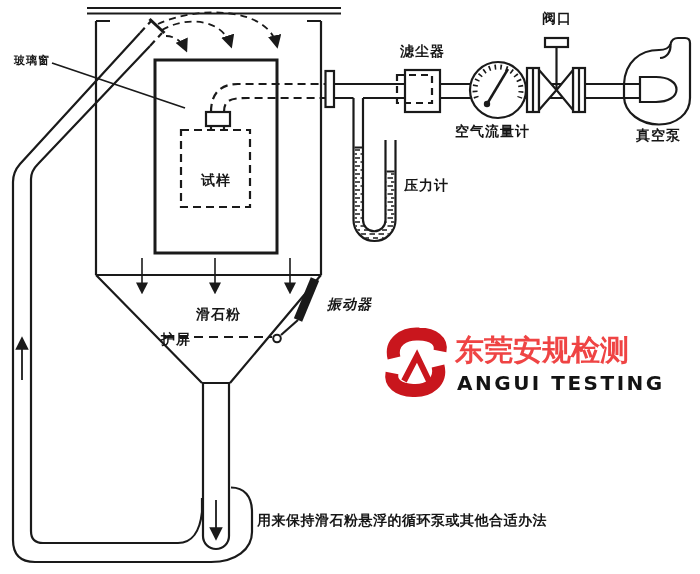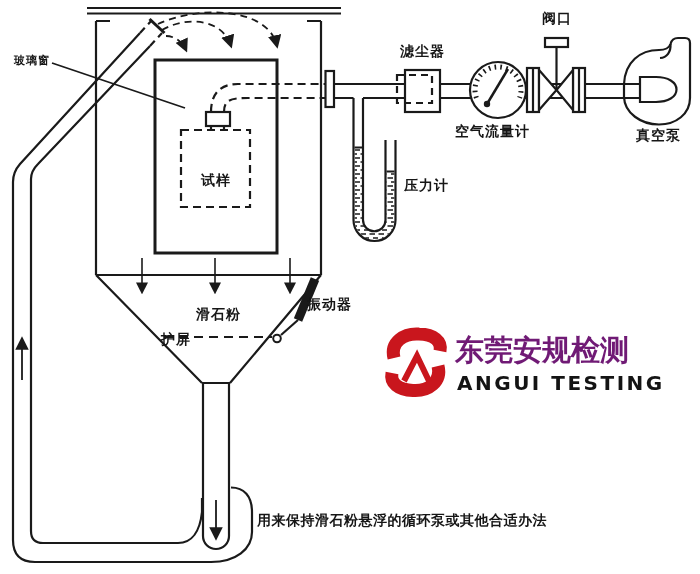--- a/index.html
+++ b/index.html
@@ -14,25 +14,25 @@
   }
   .lbl-glass{left:14px;top:55px;font-size:11px;}
   .lbl-specimen{left:201px;top:157px;margin-top:16px;}
   .lbl-filter{left:400px;top:44px;}
   .lbl-flow{left:455px;top:124px;}
   .lbl-valve{left:542px;top:11px;}
   .lbl-pump{left:636px;top:128px;text-align:right;}
   .lbl-manometer{left:404px;top:178px;}
   .lbl-talc{left:196px;top:307px;}
   .lbl-shield{left:121px;top:332px;margin-left:40px;}
-  .lbl-vibrator{left:307px;top:297px;}
+  .lbl-vibrator{left:327px;top:297px;font-style:italic;}
   .lbl-caption{left:257px;top:513px;font-size:14px;letter-spacing:0.5px;}
   .logo-cn{
     position:absolute;left:455px;top:331px;font-size:29px;font-weight:bold;
-    color:#701a75;letter-spacing:0px;white-space:nowrap;
+    color:#ef4444;letter-spacing:0px;white-space:nowrap;
   }
   .logo-en{
     position:absolute;left:457px;top:371px;font-size:20px;font-weight:bold;
     color:#141414;letter-spacing:2.5px;white-space:nowrap;
   }
 </style>
 </head>
 <body>
 
 <svg id="diagram-svg" width="700" height="574" viewBox="0 0 700 574" xmlns="http://www.w3.org/2000/svg">

